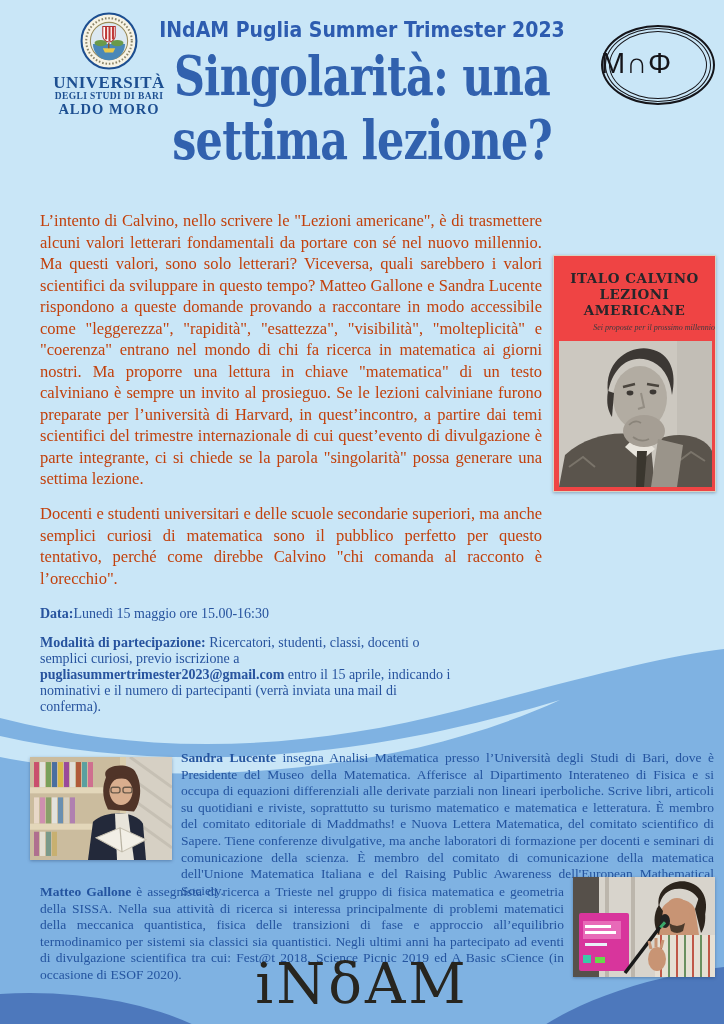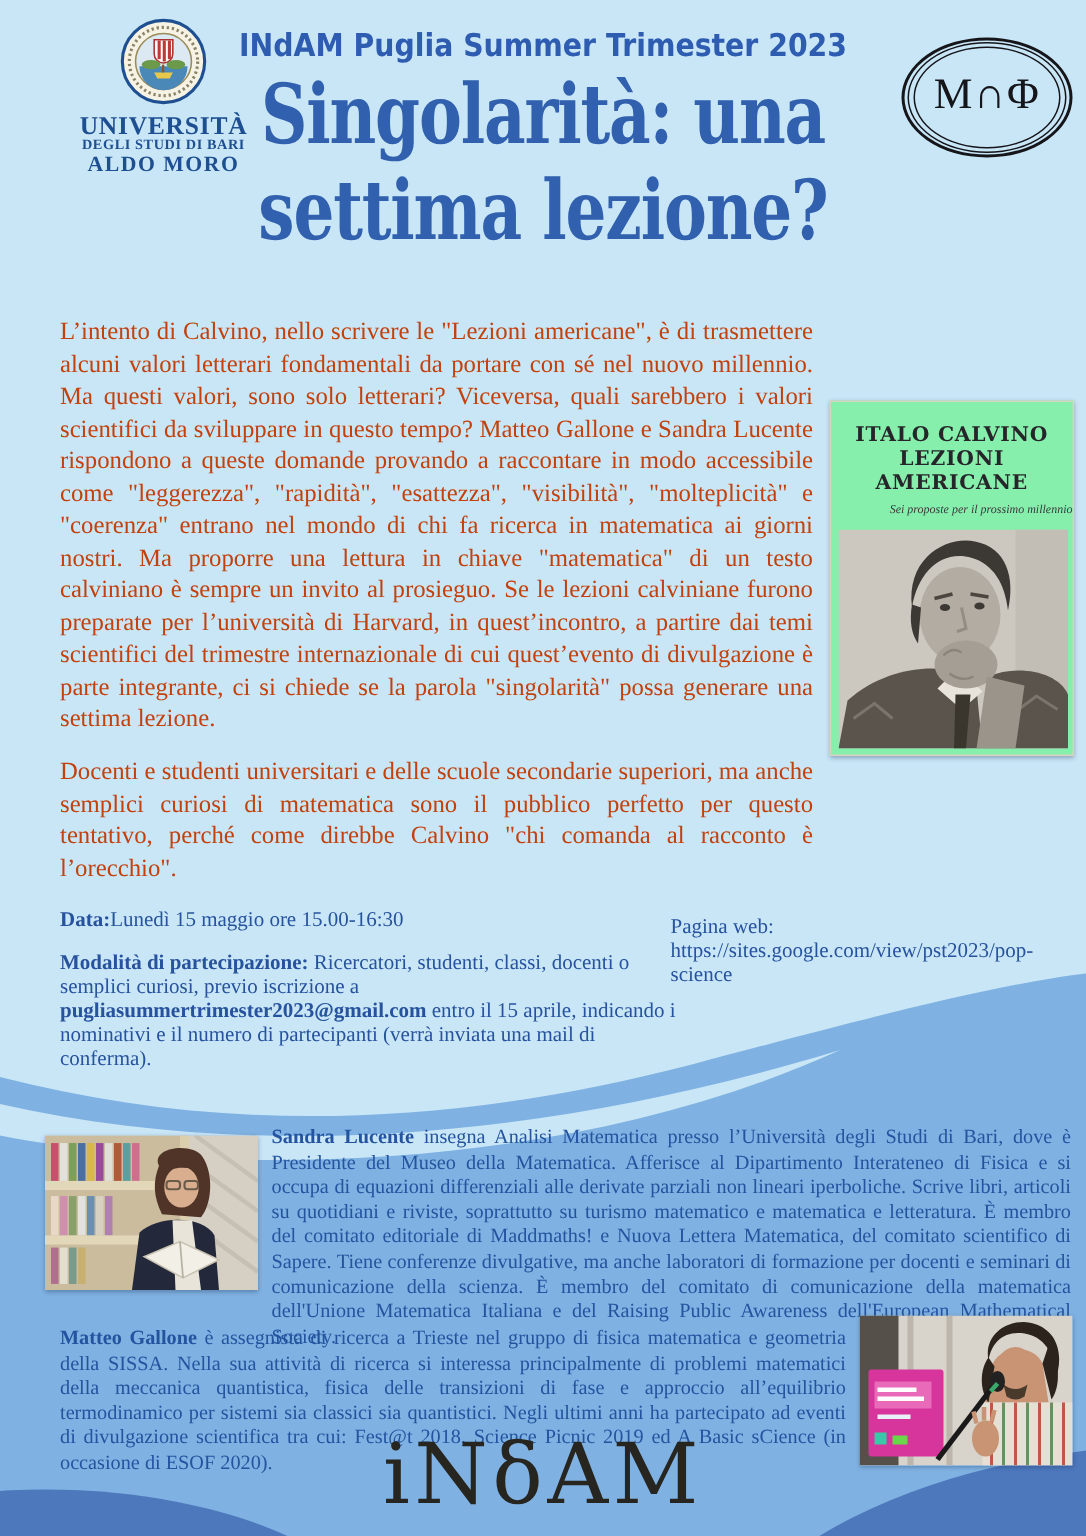--- a/index.html
+++ b/index.html
@@ -22,32 +22,32 @@
     transform:scaleX(.9);}
   .main-title{left:30px;top:44px;width:664px;text-align:center;z-index:2;
     font-family:"DejaVu Serif",serif;font-weight:bold;font-size:55px;line-height:64px;
     color:#3161ae;letter-spacing:-1px;transform:scaleX(.78);}
 
   .mnp-logo{left:601px;top:25px;width:114px;height:80px;z-index:2;}
   .mnp-ring{position:absolute;border-radius:50%;border:2px solid #15151a;}
   .r1{left:0;top:0;right:0;bottom:0;}
   .r2{left:4px;top:3px;right:4px;bottom:3px;border-width:1.4px;}
   .r3{left:8px;top:6px;right:8px;bottom:6px;border-width:1.4px;}
-  .mnp-text{position:absolute;left:0;right:0;top:22px;text-align:center;
-    font-family:Liberation Serif, serif;font-size:29px;color:#15151a;letter-spacing:1px;}
+  .mnp-text{position:absolute;left:0;right:0;top:22px;text-align:left;
+    font-family:Liberation Sans, sans-serif;font-size:29px;color:#15151a;letter-spacing:1px;}
 
   
   .body-par{left:40px;width:502px;z-index:2;text-align:justify;
     font-family:"Liberation Serif",serif;font-size:16.5px;line-height:21.5px;color:#c2410c;}
   .p1{top:210px;}
   .p2{top:503px;}
 
   
-  .book{left:553px;top:255px;width:163px;height:237px;z-index:2;background:#86efac;
-    border:1px solid #d8d2c2;box-sizing:border-box;box-shadow:0 0 0 1px #e7e2d4 inset;margin-top:12px;}
+  .book{left:553px;top:255px;width:163px;height:237px;z-index:2;background:#ef4444;
+    border:1px solid #d8d2c2;box-sizing:border-box;box-shadow:0 0 0 1px #e7e2d4 inset;}
   .book-title{margin-top:14px;text-align:center;font-family:"DejaVu Serif",serif;
     font-weight:bold;font-size:13.5px;line-height:16px;color:#26262a;letter-spacing:.5px;}
   .book-sub{margin-top:5px;text-align:right;font-family:"Liberation Serif",serif;
     font-style:italic;font-size:8px;color:#3a3a3e;}
   .book-photo{position:absolute;left:5px;right:5px;bottom:4px;height:146px;}
 
   
   .info{font-family:"Liberation Serif",serif;font-size:14px;line-height:16px;color:#27539e;}
   .info b{font-weight:bold;}
   .details-left{left:40px;top:606px;width:412px;z-index:2;}
@@ -147,24 +147,20 @@
       <path d="M70,84 q6,-6 12,-2 M74,96 q8,6 16,2" fill="none" stroke="#8a847a" stroke-width="1.6"></path>
       <path d="M92,146 L99,98 L124,104 L118,146 Z" fill="#9a948a"></path>
     </svg>
   </div>
 
   <div class="abs details-left">
     <p class="info"><b>Data:</b><span>Lunedì 15 maggio ore 15.00-16:30</span></p>
     <p class="info"><b>Modalità di partecipazione:</b><span> Ricercatori, studenti, classi, docenti o semplici curiosi, previo iscrizione a </span><b>pugliasummertrimester2023@gmail.com</b><span> entro il 15 aprile, indicando i nominativi e il numero di partecipanti (verrà inviata una mail di conferma).</span></p>
   </div>
 
-  <div class="abs details-right">
-    <div class="info">Pagina web:</div>
-    <div class="info">https://sites.google.com/view/pst2023/pop-science</div>
-  </div>
 
   <svg class="abs sandra-photo photo-frame" viewBox="0 0 142 102" preserveAspectRatio="none">
     <rect width="142" height="102" fill="#d6d0c4"></rect>
     <path d="M100,0 l42,30 M100,20 l42,30 M100,40 l42,30 M100,60 l42,30" stroke="#c6c0b4" stroke-width="3" fill="none"></path>
     <rect width="96" height="102" fill="#cbbc9e"></rect>
     <g>
       <rect x="4" y="5" width="5" height="25" fill="#c94f6d"></rect>
         <rect x="10" y="5" width="5" height="25" fill="#e2e2dd"></rect>
         <rect x="16" y="5" width="5" height="25" fill="#7aa05a"></rect>
         <rect x="22" y="5" width="5" height="25" fill="#4a6fa0"></rect>

